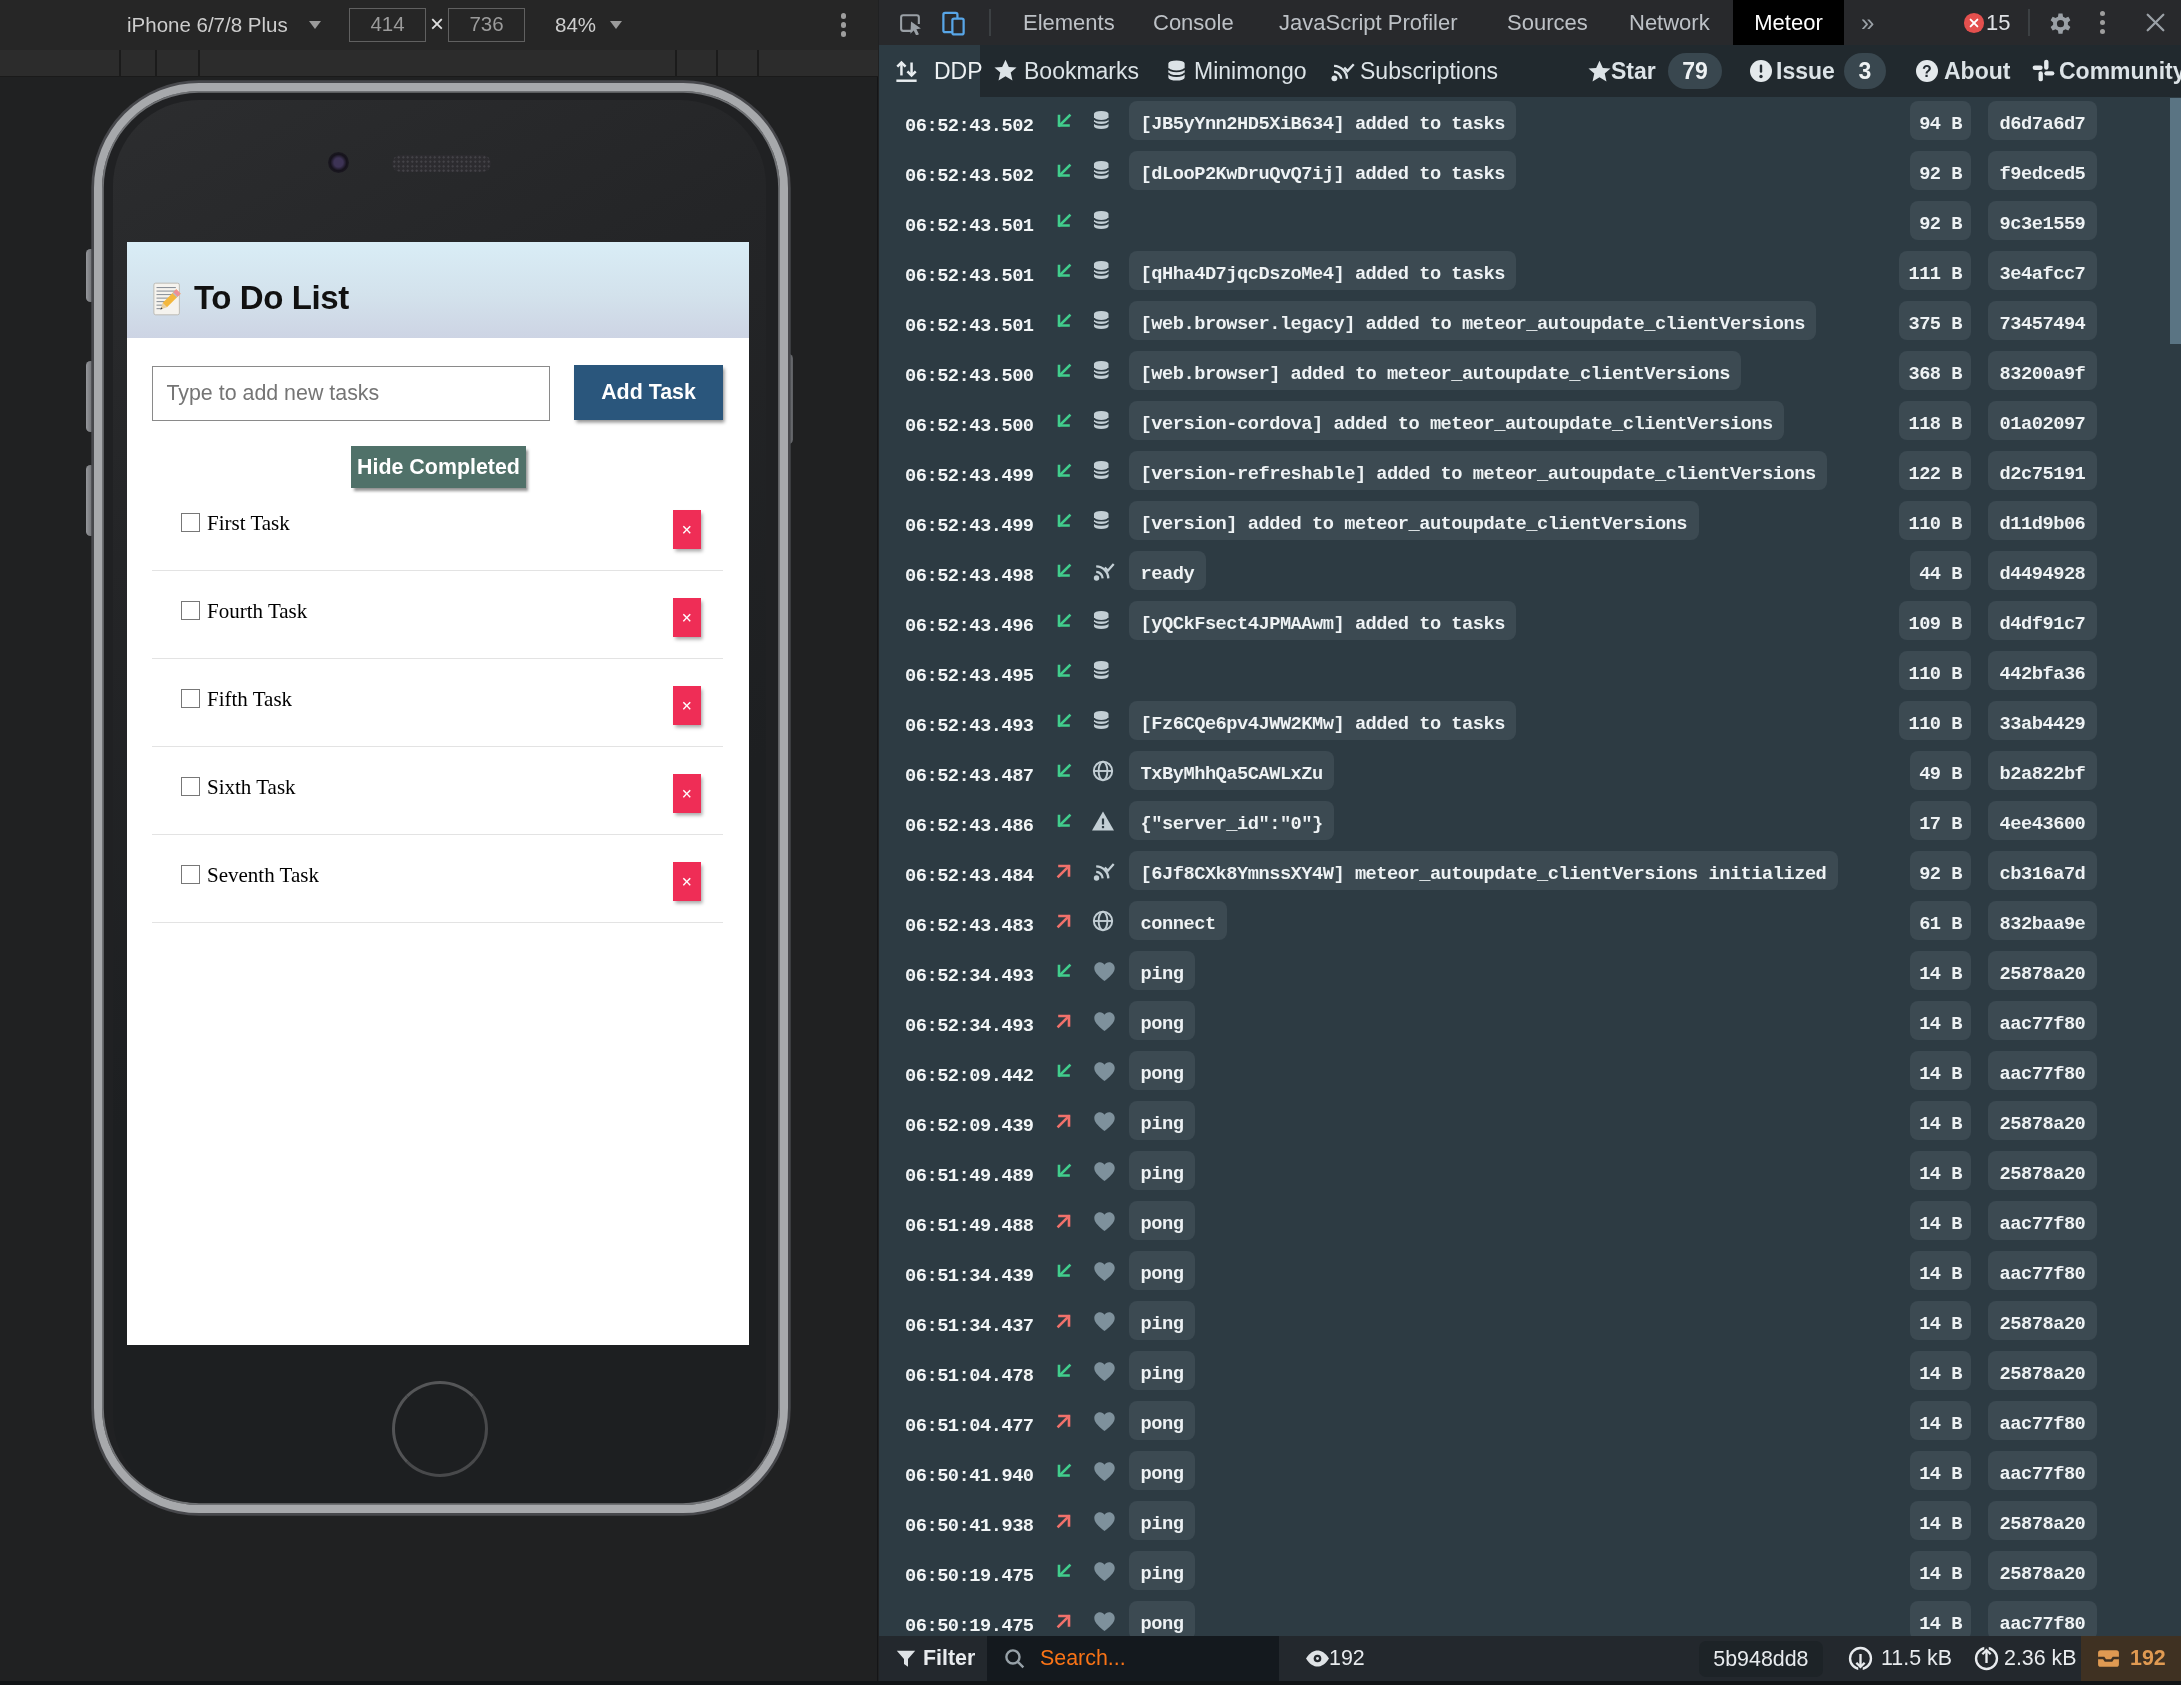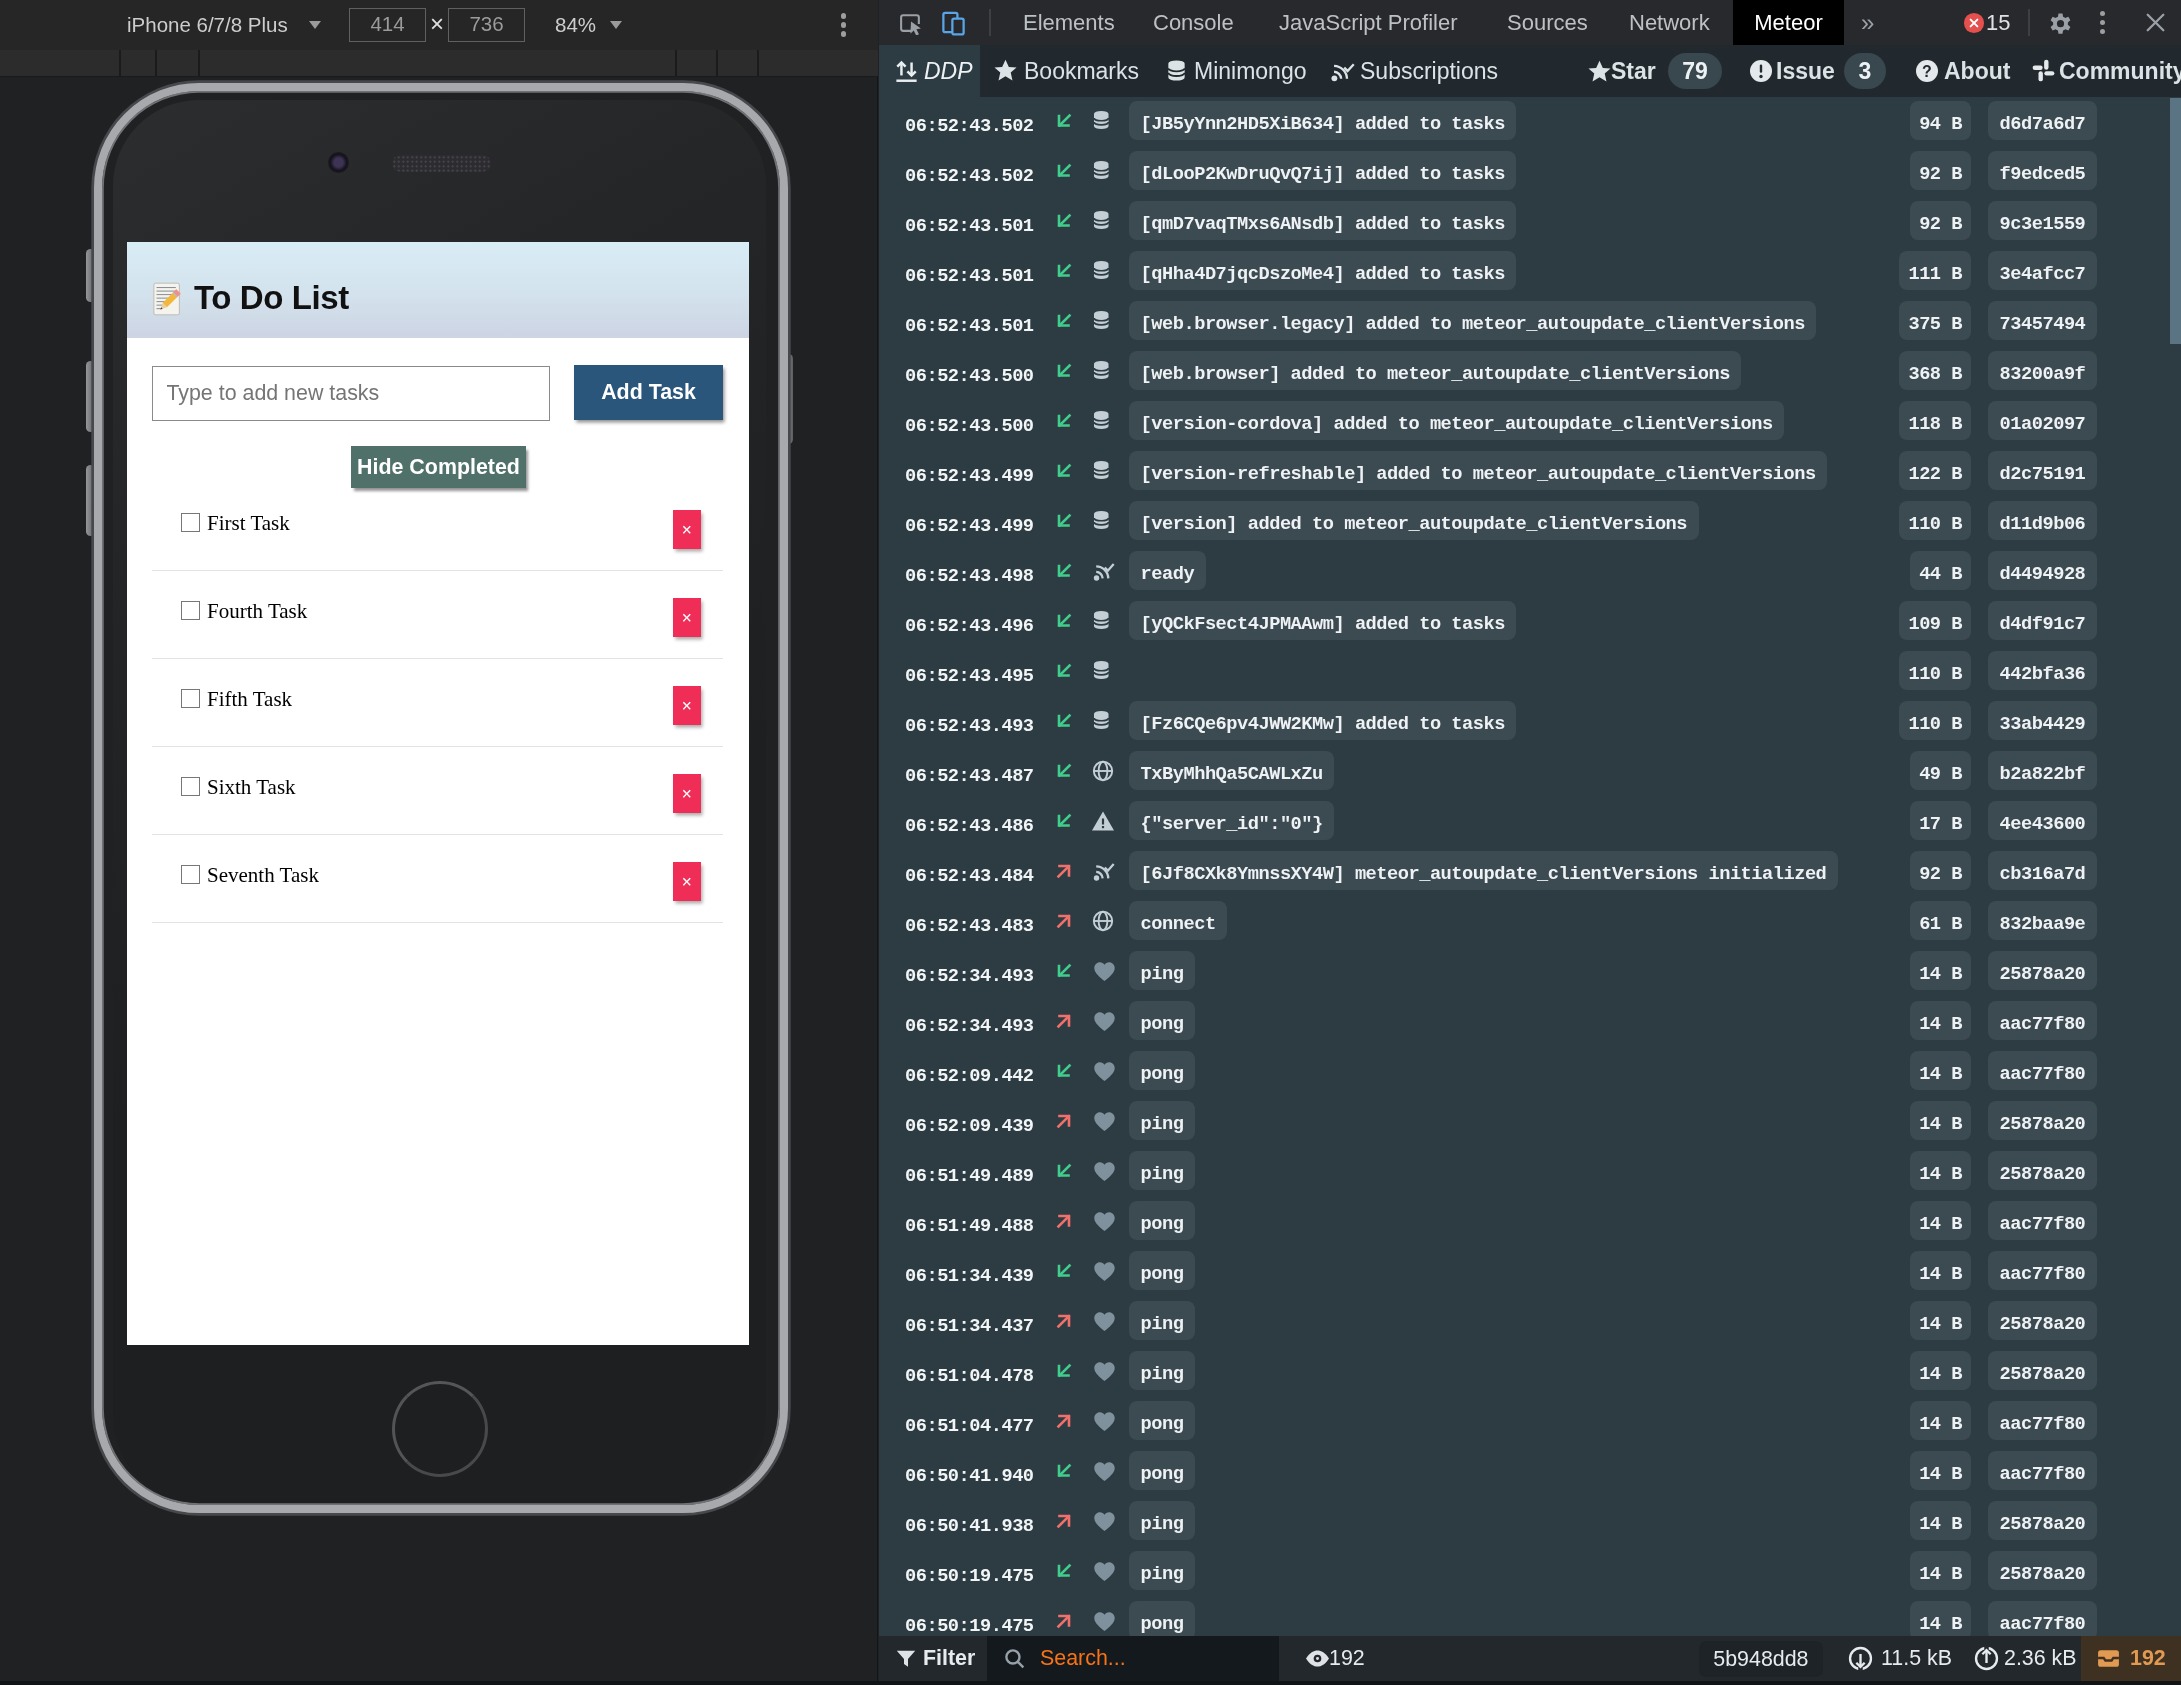--- a/index.html
+++ b/index.html
@@ -210,21 +210,20 @@
             </svg></span>
           <span class="ico"><svg width="20.5" height="22" viewBox="0 0 24 24">
               <g fill="#c3cfd5">
                 <path d="M3.5 4.8 a8.5 3.3 0 0 1 17 0 v14.4 a8.5 3.3 0 0 1 -17 0 z"></path>
               </g>
               <g stroke="#2d3b43" stroke-width="2" fill="none">
                 <path d="M3.5 9.6 a8.5 3.3 0 0 0 17 0"></path>
                 <path d="M3.5 14.4 a8.5 3.3 0 0 0 17 0"></path>
               </g>
             </svg></span>
-          <span class="pill msg">[qmD7vaqTMxs6ANsdb] added to tasks</span>
           <span class="pill size">92 B</span>
           <span class="pill hash">9c3e1559</span>
         </div>
 <div class="row">
           <span class="ts">06:52:43.501</span>
           <span class="arr"><svg width="24" height="24" viewBox="0 0 24 24">
               <g stroke="#41cd8c" stroke-width="2.6" fill="none" stroke-linecap="square">
                 <line x1="17.5" y1="6.5" x2="7.5" y2="16.5"></line>
                 <polyline points="16.5 16.5 7 16.5 7 7" fill="none"></polyline>
               </g>
@@ -765,21 +764,21 @@
     <div id="ddptab"></div>
     <span class="sb-ico" style="left:14.3px;top:12.5px;"><svg width="27" height="27" viewBox="0 0 24 24">
             <g stroke="#e8edf0" stroke-width="2.2" fill="none">
               <line x1="7.5" y1="15.5" x2="7.5" y2="4"></line>
               <polyline points="3.8 7.7 7.5 4 11.2 7.7"></polyline>
               <line x1="16.5" y1="4" x2="16.5" y2="15.5"></line>
               <polyline points="12.8 11.8 16.5 15.5 20.2 11.8"></polyline>
               <line x1="3" y1="20.2" x2="21" y2="20.2"></line>
             </g>
           </svg></span>
-    <span class="sb-item" style="left:45px;font-weight:normal;color:#eef2f4;font-style:italic;">DDP</span>
+    <span class="sb-item" style="left:55px;font-weight:normal;color:#eef2f4;">DDP</span>
     <span class="sb-ico" style="left:114px;top:13.4px;"><svg width="25" height="25" viewBox="0 0 24 24">
             <polygon fill="#dce3e7" points="12,1.6 15.2,8.6 22.6,9.1 17,14 18.7,21.6 12,17.4 5.3,21.6 7,14 1.4,9.1 8.8,8.6"></polygon>
           </svg></span>
     <span class="sb-item" style="left:145px;font-weight:normal;">Bookmarks</span>
     <span class="sb-ico" style="left:286px;top:13.4px;"><svg width="23" height="25" viewBox="0 0 24 24">
             <g fill="#dce3e7">
               <path d="M3.5 4.8 a8.5 3.3 0 0 1 17 0 v14.4 a8.5 3.3 0 0 1 -17 0 z"></path>
             </g>
             <g stroke="#21292e" stroke-width="2" fill="none">
               <path d="M3.5 9.6 a8.5 3.3 0 0 0 17 0"></path>

